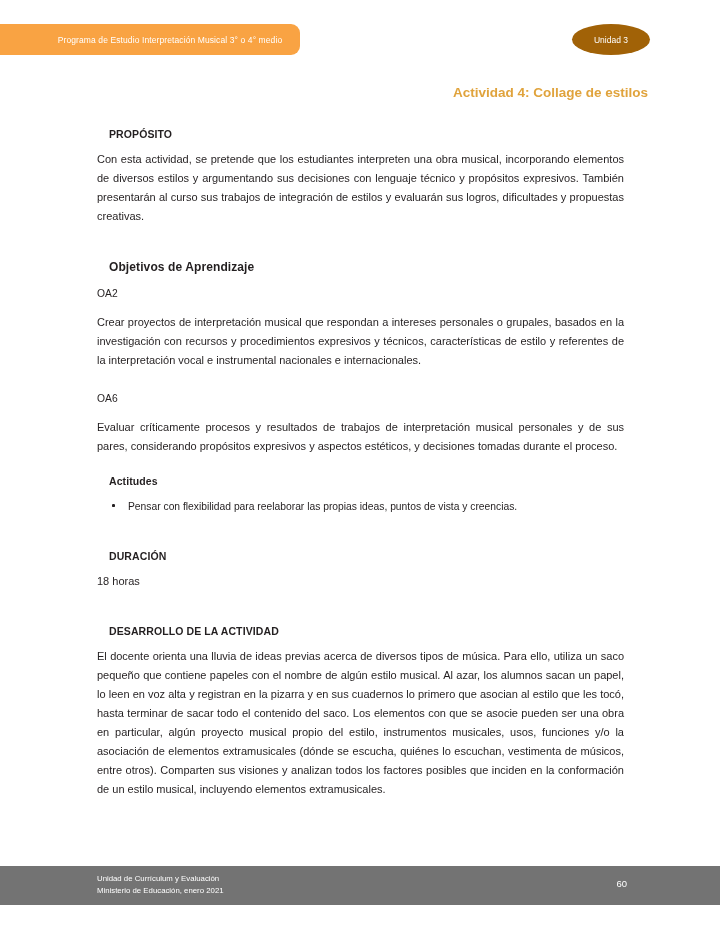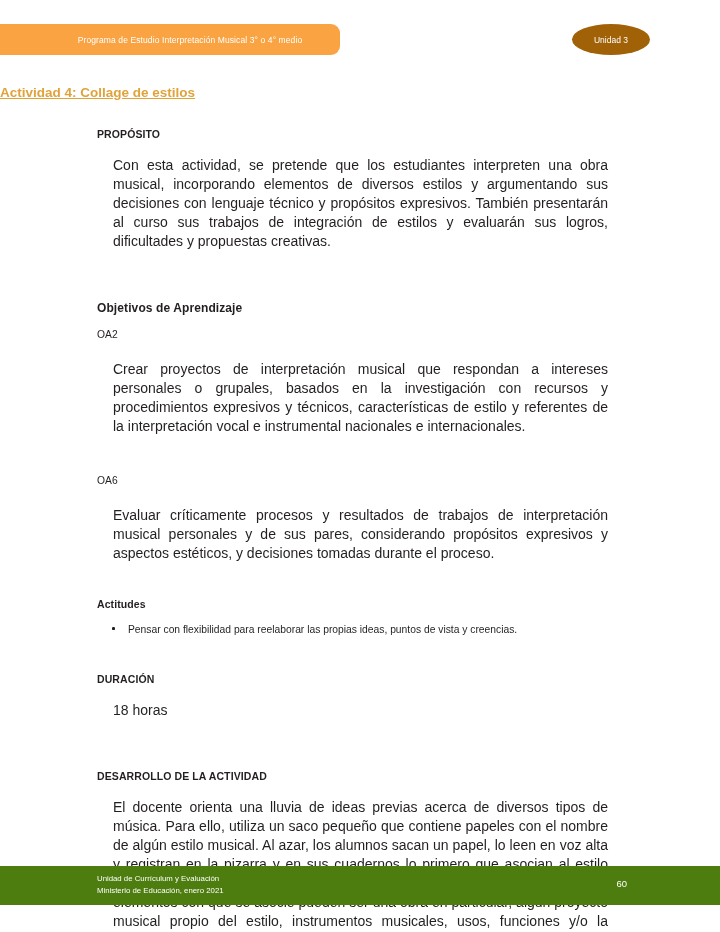--- a/index.html
+++ b/index.html
@@ -21,21 +21,21 @@
     position: absolute;
     top: 0;
     left: 0;
     width: 720px;
     height: 78px;
   }
   .header-bar {
     position: absolute;
     left: 0;
     top: 24px;
-    width: 340px;
+    width: 300px;
     height: 31px;
     background: #f9a343;
     border-top-right-radius: 9px;
     border-bottom-right-radius: 9px;
     display: flex;
     align-items: center;
     justify-content: center;
   }
   .header-bar-text {
     color: #ffffff;
@@ -61,49 +61,48 @@
     font-size: 8.5px;
     white-space: nowrap;
   }
 
   
   .page-title {
     position: absolute;
     top: 85px;
     left: 0;
     width: 648px;
-    text-align: left;
+    text-align: right;
     color: #e0a33c;
     font-size: 13.5px;
     font-weight: bold;
-    text-decoration: underline;
   }
 
   
   .content {
     position: absolute;
     top: 128px;
     left: 97px;
     width: 527px;
   }
 
   h2.section-head {
     font-size: 10.5px;
     font-weight: bold;
-    margin: 0 0 10px 0;
+    margin: 0 0 10px 12px;
     letter-spacing: 0.1px;
   }
   h2.section-head.big {
     font-size: 12px;
   }
 
   p.body-text {
-    font-size: 14px;
+    font-size: 11px;
     line-height: 19px;
-    margin: 16px;
+    margin: 0;
     text-align: justify;
     text-justify: inter-word;
   }
 
   .oa-code {
     font-size: 10.3px;
     line-height: 19px;
     margin: 0 0 10px 0;
   }
   .gap-md { height: 19px; }
@@ -131,21 +130,21 @@
     border-radius: 50%;
   }
 
   
   .footer-bar {
     position: absolute;
     left: 0;
     bottom: 27px;
     width: 720px;
     height: 39px;
-    background: #4d7c0f;
+    background: #737373;
   }
   .footer-left {
     position: absolute;
     left: 97px;
     top: 7px;
     color: #ffffff;
     font-size: 7.8px;
     line-height: 11.5px;
   }
   .footer-page {

